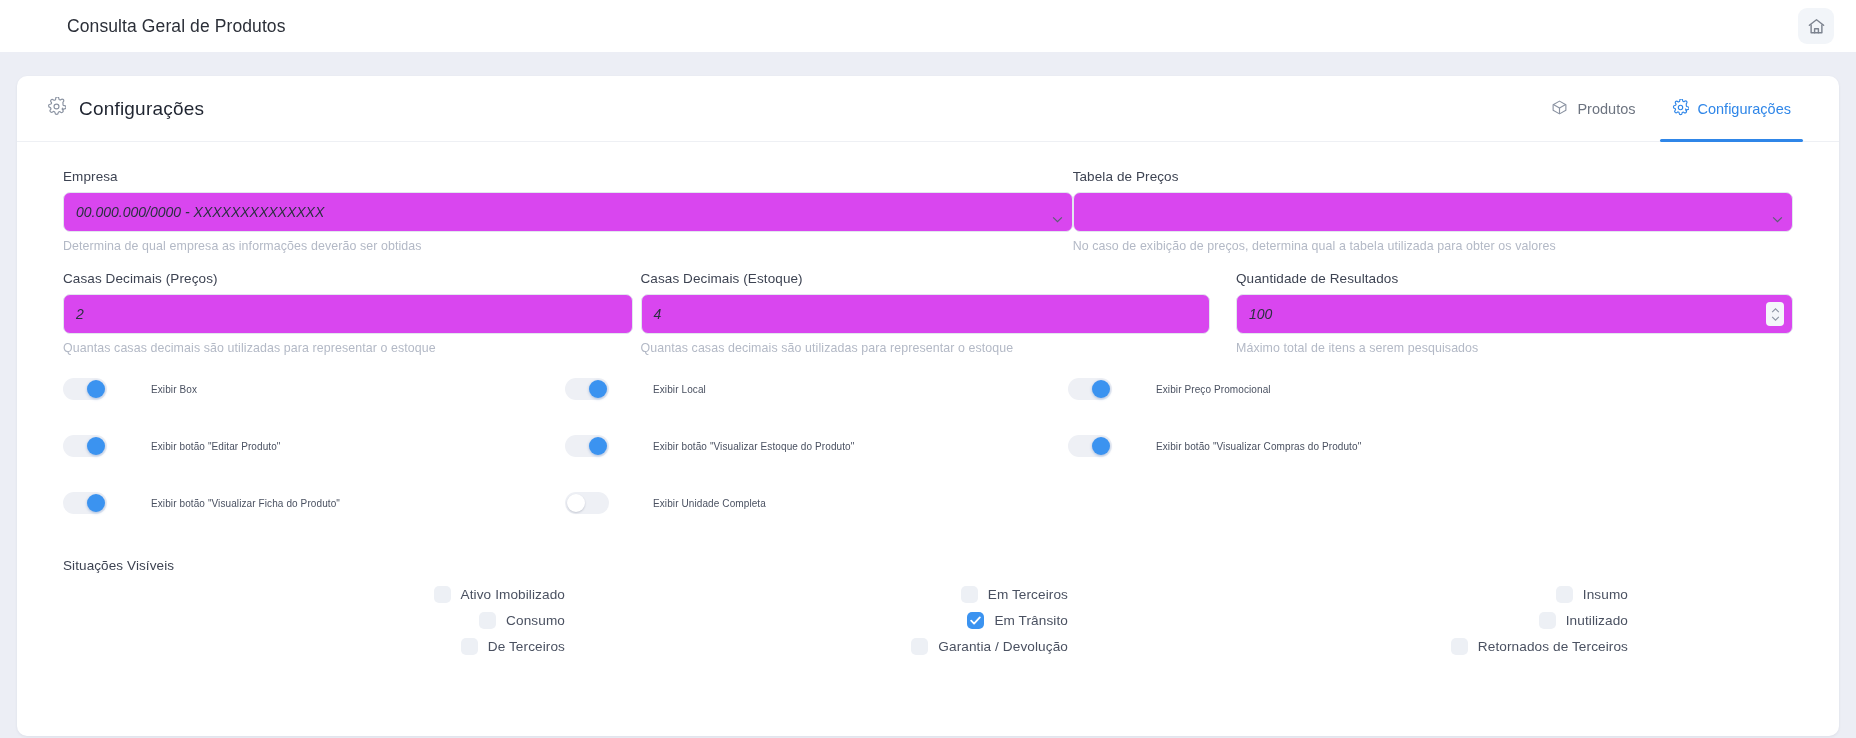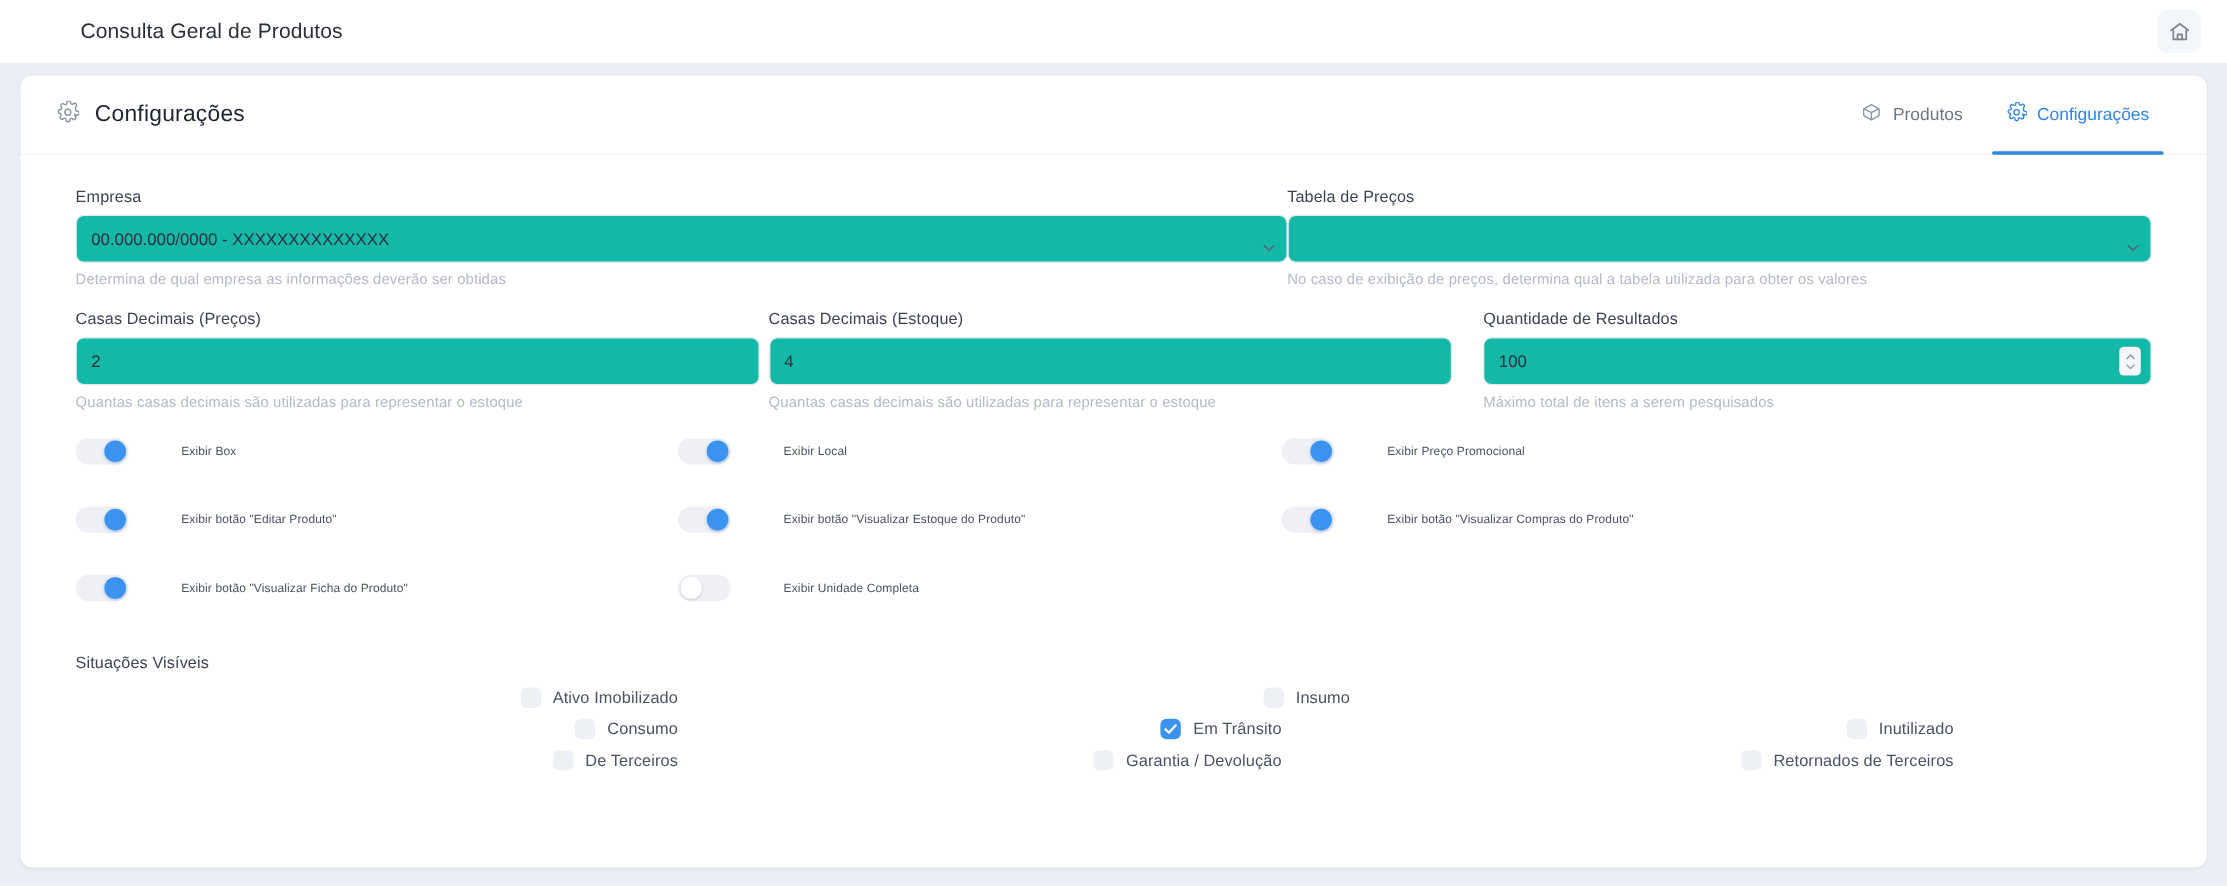--- a/index.html
+++ b/index.html
@@ -30,21 +30,21 @@
     border-radius: 9px;
     background: #f2f5f9;
     display: flex; align-items: center; justify-content: center;
     cursor: pointer;
   }
   .home-btn svg { display:block; }
 
   
   .card {
     position: absolute;
-    left: 17px; top: 63px;
+    left: 17px; top: 76px;
     width: 1822px; height: 660px;
     background: #ffffff;
     border-radius: 10px;
     box-shadow: 0 1px 3px rgba(30,40,70,.07);
     overflow: hidden;
   }
   .card-head {
     height: 66px;
     border-bottom: 1px solid #eef0f4;
     display: flex;
@@ -91,28 +91,29 @@
   .fld-label {
     font-size: 13.5px;
     color: #3d4352;
     margin-bottom: 8px;
     letter-spacing: .1px;
   }
   .input {
     height: 40px;
     border: 1px solid #e2e6ee;
     border-radius: 7px;
-    background: #14b8a6;
+    background: #d946ef;
     display: flex;
     align-items: center;
     padding: 0 12px;
     font-size: 14px;
     color: #2b3040;
     position: relative;
     cursor: text;
+    font-style: italic;
   }
   .input.select { cursor: pointer; padding-right: 30px; }
   .caret {
     position: absolute;
     right: 11px; top: 50%;
     margin-top: -2px;
     width: 9px; height: 9px;
   }
   .spin {
     position: absolute;
@@ -382,20 +383,26 @@
 
     <div class="sec-title">Situações Visíveis</div>
 
     <div class="cb-row">
       <div class="cb-cell c1">
         <span class="cbox">
           
         </span>
         <span class="cb-label">Ativo Imobilizado</span>
       </div>
+      <div class="cb-cell c2">
+        <span class="cbox">
+          
+        </span>
+        <span class="cb-label">Em Terceiros</span>
+      </div>
       <div class="cb-cell c3">
         <span class="cbox">
           
         </span>
         <span class="cb-label">Insumo</span>
       </div>
     </div>
 
     <div class="cb-row">
       <div class="cb-cell c1">

